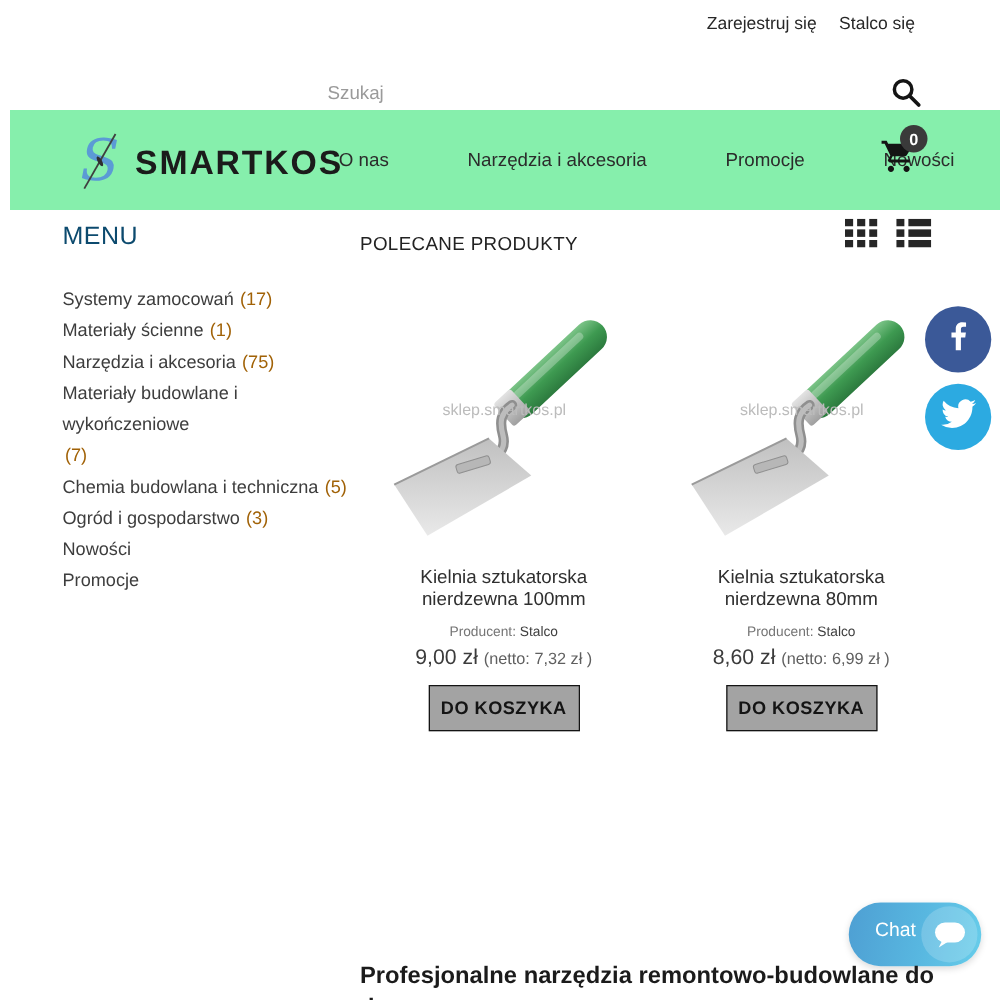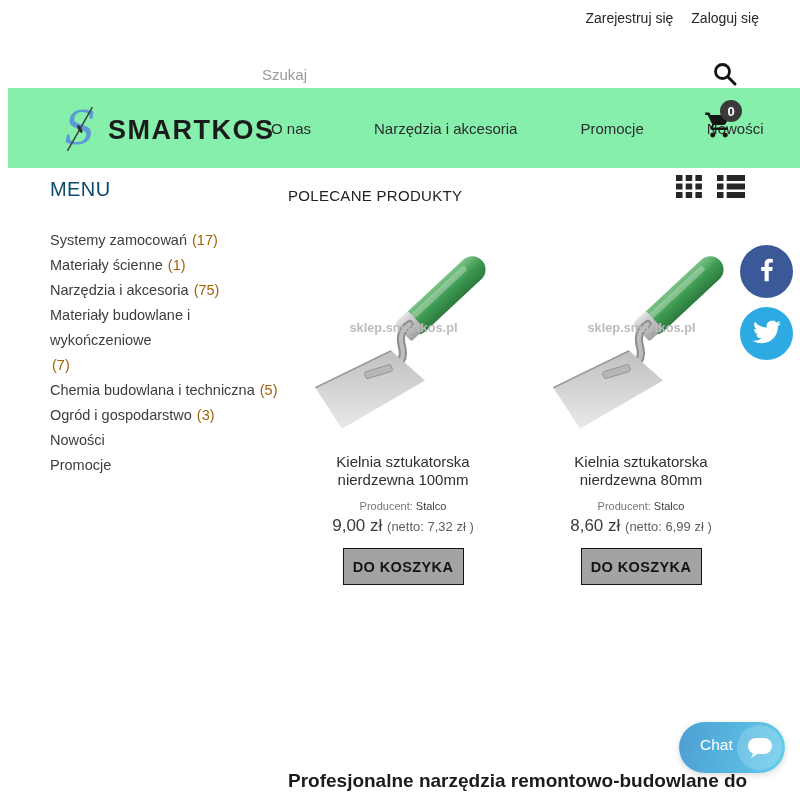--- a/index.html
+++ b/index.html
@@ -1,21 +1,21 @@
 <!DOCTYPE html>
 <html><head>
 <meta charset="utf-8">
 <style>
   * { margin:0; padding:0; box-sizing:border-box; }
   html,body { background:#ffffff; }
   body { font-family:"Liberation Sans", sans-serif; }
   .page { position:relative; width:800px; height:800px; background:#fff; overflow:hidden; }
 
   
-  .topbar-links { position:absolute; top:10px; right:41px; display:flex; gap:18px; font-size:14px; color:#272727; }
+  .topbar-links { position:absolute; top:10px; right:68px; display:flex; gap:18px; font-size:14px; color:#272727; }
   .topbar-links a { color:#272727; text-decoration:none; cursor:pointer; }
 
   
   .search-input { position:absolute; left:262px; top:58px; width:430px; height:32px; border:none; outline:none; font-size:15px; color:#333; background:transparent; font-family:"Liberation Sans", sans-serif; }
   .search-input::placeholder { color:#9a9a9a; }
   .search-btn { position:absolute; left:710px; top:60px; width:30px; height:30px; border:none; background:transparent; cursor:pointer; padding:0; }
 
   
   .navband { position:absolute; top:88px; left:0; width:800px; height:80px; background:#86efac;margin-left:8px; }
   .logo { position:absolute; left:50px; top:15px; display:flex; align-items:center; gap:2px; cursor:pointer; }
@@ -33,21 +33,21 @@
   .menu-item .count { color:#a16207; margin-left:5px; }
   .menu-item:nth-child(4) .count { display:block; margin-left:2px; }
 
   
   .section-head { position:absolute; left:288px; top:187px; font-size:15px; font-weight:500; color:#222; letter-spacing:.3px; }
   .view-icons { position:absolute; left:676px; top:175px; display:flex; gap:15px; }
   .view-icons button { border:none; background:transparent; padding:0; cursor:pointer; height:24px; }
 
   .products { position:absolute; left:288px; top:230px; display:flex; gap:8px; }
   .product-card { width:230px; display:flex; flex-direction:column; align-items:center; }
-  .product-img { width:205px; height:205px; margin-top:8px; cursor:pointer;font-weight:bold; }
+  .product-img { width:205px; height:205px; margin-top:8px; cursor:pointer; }
   .product-name { margin-top:10px; width:200px; text-align:center; font-size:15px; line-height:1.2; color:#2f2f2f; cursor:pointer; }
   .product-producer { margin-top:11px; font-size:11px; color:#757575; }
   .product-producer .producer-name { color:#3f3f3f; }
   .product-price { margin-top:4px; font-size:17px; color:#3c3c3c; }
   .product-price .netto { font-size:13px; color:#5f5f5f; }
   .add-btn { margin-top:12px; width:121px; height:37px; background:#a3a3a3; border:1.5px solid #141414; font-size:14.5px; font-weight:700; letter-spacing:.4px; color:#141414; cursor:pointer; font-family:"Liberation Sans", sans-serif; }
 
   
   .social-btn { position:absolute; left:740px; width:53px; height:53px; border-radius:50%; display:flex; align-items:center; justify-content:center; cursor:pointer; }
   .social-fb { top:245px; background:#3b5998; }
@@ -79,21 +79,21 @@
       <stop offset="0" stop-color="#c0c0c0"></stop>
       <stop offset="1" stop-color="#e9e9e9"></stop>
     </linearGradient>
   </defs>
 </svg>
 
 <div class="page">
 
   <div class="topbar-links">
     <a>Zarejestruj się</a>
-    <a>Zaloguj się</a>
+    <a>Stalco się</a>
   </div>
 
   <input class="search-input" type="text" placeholder="Szukaj" style="">
   <button class="search-btn">
     <span>
       <svg width="26" height="26" viewBox="0 0 26 26">
         <circle cx="10.5" cy="10.5" r="7" fill="none" stroke="#141414" stroke-width="2.8"></circle>
         <line x1="16" y1="16" x2="23" y2="23" stroke="#141414" stroke-width="3" stroke-linecap="round"></line>
       </svg>
     </span>

